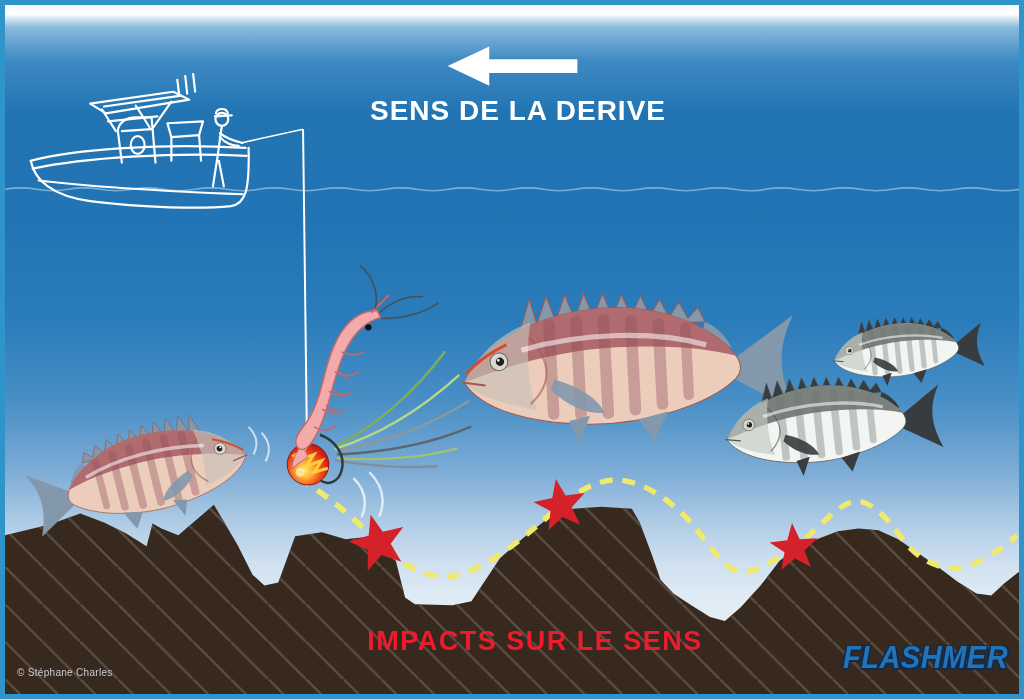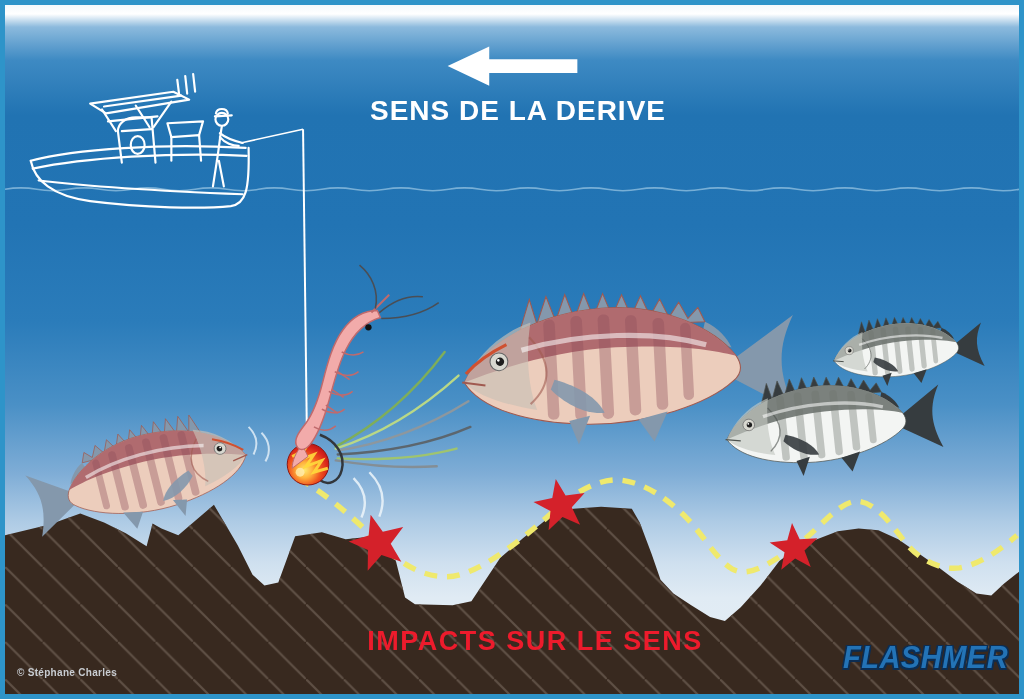--- a/index.html
+++ b/index.html
@@ -30,21 +30,21 @@
     font-size:27px;font-weight:bold;color:#ed1b2c;letter-spacing:1.5px;
   }
   .logo{
     left:838px;top:637px;
     font-size:29px;font-weight:bold;font-style:italic;
     color:#2373b6;letter-spacing:0.5px;transform:scaleY(1.05);
     text-shadow:1.5px 1.5px 0 #0c2d52,-1.5px 1.5px 0 #0c2d52,
                 1.5px -1.5px 0 #0c2d52,-1.5px -1.5px 0 #0c2d52;
   }
   .credit{
-    left:12px;top:662px;font-size:10px;color:#c8ccd1;letter-spacing:0.3px;font-weight:bold;
+    left:12px;top:662px;font-size:10px;color:#c8ccd1;letter-spacing:0.3px;
   }
 
   
   .pink{--belly:#eccdbc;--back:#b06b6f;--fin:#8498ac;--bars:#8f4f5c;
         --outline:#a05a50;--head:#c9c0b6;--accent:#cf5030;}
   .gray{--belly:#f3f5f3;--back:#7b817d;--fin:#363c3f;--bars:#6e746f;
         --outline:#4d524e;--head:#c3c8c2;--accent:transparent;}
   .f-body{fill:var(--belly);stroke:var(--outline);stroke-width:1;}
   .f-back{fill:var(--back);}
   .f-head{fill:var(--head);opacity:.65;}

